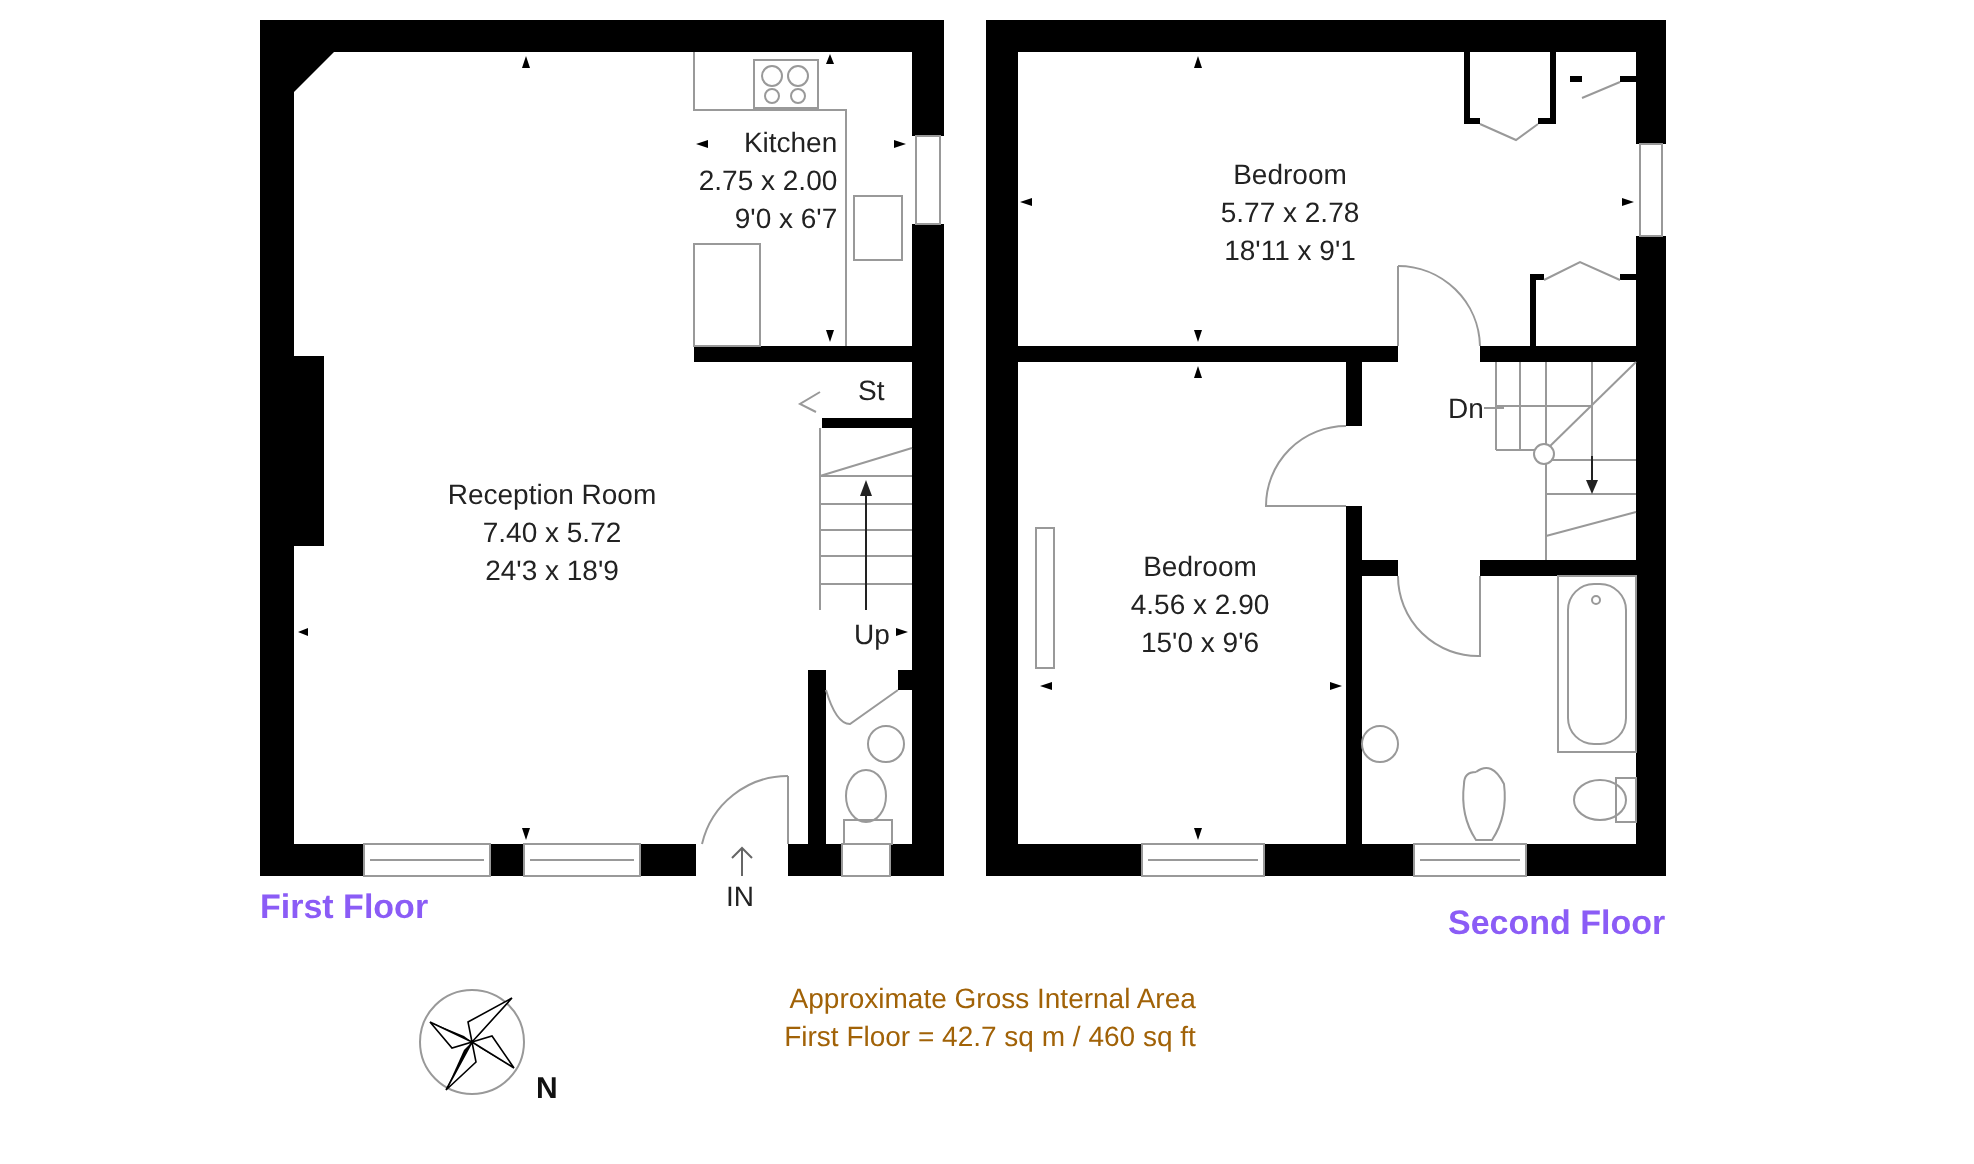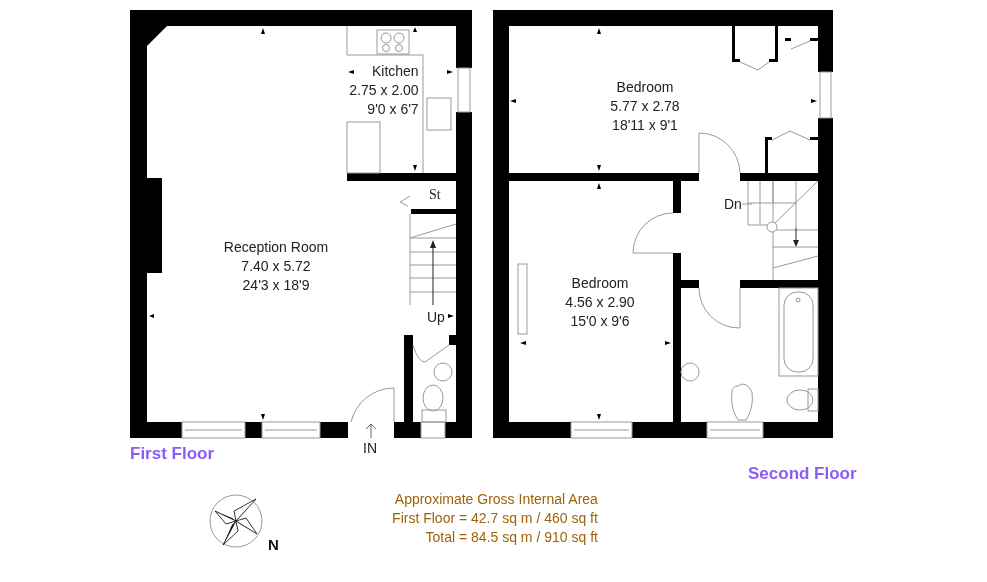--- a/index.html
+++ b/index.html
@@ -209,38 +209,37 @@
 <div class="room-label" style="left:276px; top:216px;margin-top:22px;">
   <div>Reception Room</div>
   <div>7.40 x 5.72</div>
   <div>24'3 x 18'9</div>
 </div>
 <div class="room-label" style="left:384px; top:62px;text-align:right;">
   <div>Kitchen</div>
   <div>2.75 x 2.00</div>
   <div>9'0 x 6'7</div>
 </div>
-<div class="small-label" style="left:429px; top:187px;font-family:Liberation Serif, serif;">St</div>
+<div class="small-label" style="left:429px; top:187px;">St</div>
 <div class="small-label" style="left:427px; top:309px;">Up</div>
 <div class="small-label" style="left:363px; top:440px;">IN</div>
 
 <div class="room-label" style="left:645px; top:78px;">
   <div>Bedroom</div>
   <div>5.77 x 2.78</div>
   <div>18'11 x 9'1</div>
 </div>
 <div class="room-label" style="left:600px; top:274px;">
   <div>Bedroom</div>
   <div>4.56 x 2.90</div>
   <div>15'0 x 9'6</div>
 </div>
 <div class="small-label" style="left:724px; top:196px;">Dn</div>
 
 <div class="floor-title" style="left:130px; top:444px;">First Floor</div>
-<div class="floor-title" style="left:724px; top:464px;margin-left:24px;">Second Floor</div>
+<div class="floor-title" style="left:724px; top:452px;">Second Floor</div>
 
 <div class="area-block">
   <div>Approximate Gross Internal Area</div>
   <div>First Floor = 42.7 sq m / 460 sq ft</div>
-  <div>Total = 84.5 sq m / 910 sq ft</div>
 </div>
 
 <div class="compass-n">N</div>
 
 </body></html>

